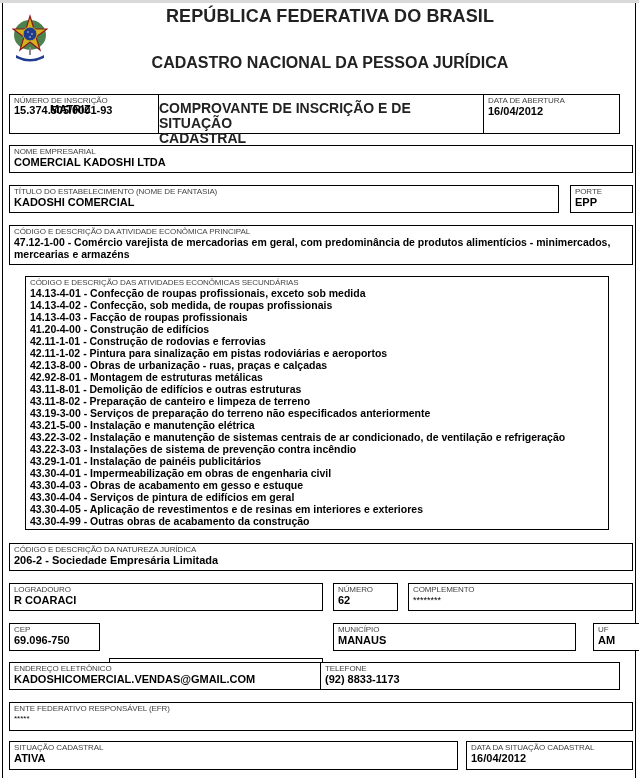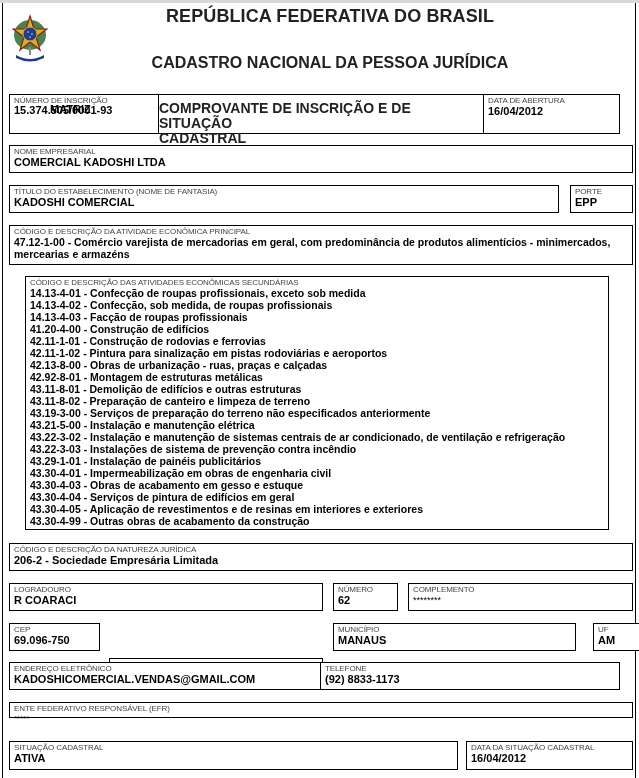--- a/index.html
+++ b/index.html
@@ -144,21 +144,21 @@
 
 <div class="box" style="left:9px; top:662px; width:314px; height:28px;">
   <span class="lbl">ENDEREÇO ELETRÔNICO</span>
   <span class="val">KADOSHICOMERCIAL.VENDAS@GMAIL.COM</span>
 </div>
 <div class="box" style="left:320px; top:662px; width:300px; height:28px;">
   <span class="lbl">TELEFONE</span>
   <span class="val">(92) 8833-1173</span>
 </div>
 
-<div class="box" style="left:9px; top:702px; width:624px; height:16px;">
+<div class="box" style="left:9px; top:702px; width:624px; height:29px;">
   <span class="lbl">ENTE FEDERATIVO RESPONSÁVEL (EFR)</span>
   <span class="val small" style="font-size:8px;">*****</span>
 </div>
 
 <div class="box" style="left:9px; top:741px; width:449px; height:29px;">
   <span class="lbl">SITUAÇÃO CADASTRAL</span>
   <span class="val">ATIVA</span>
 </div>
 <div class="box" style="left:466px; top:741px; width:167px; height:29px;">
   <span class="lbl">DATA DA SITUAÇÃO CADASTRAL</span>

